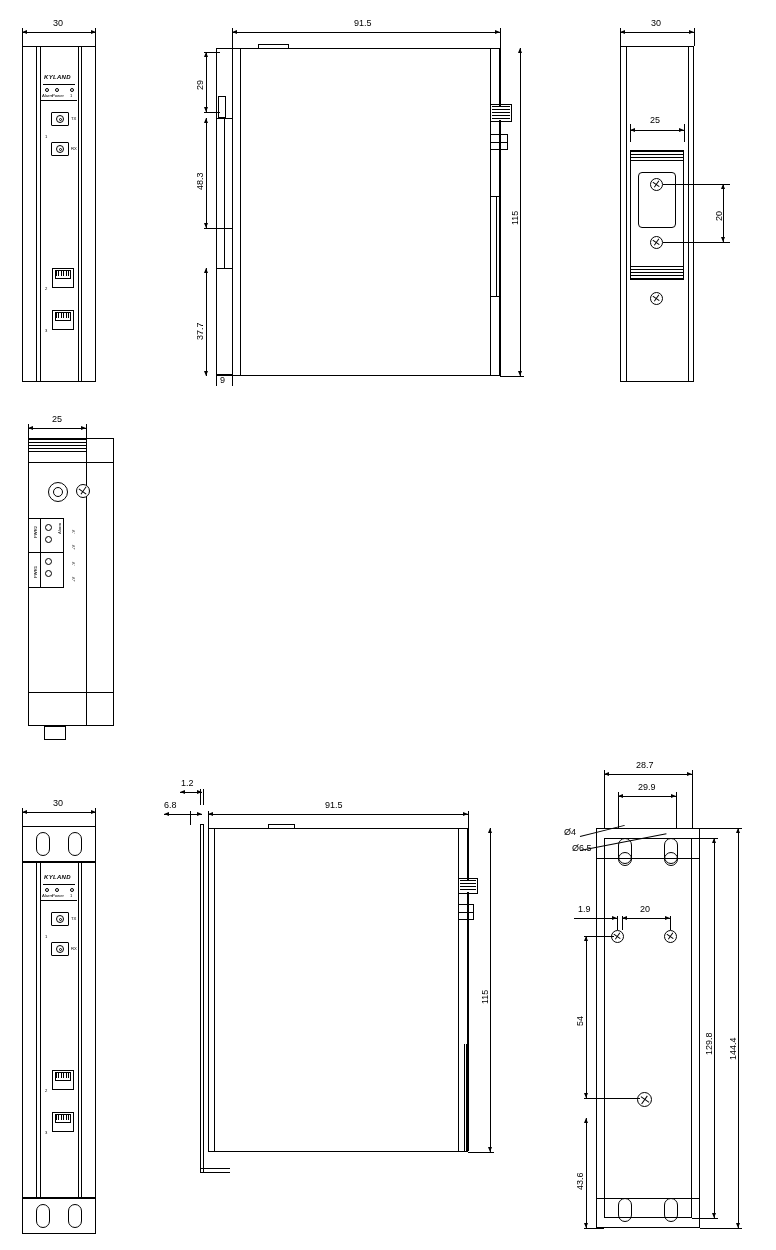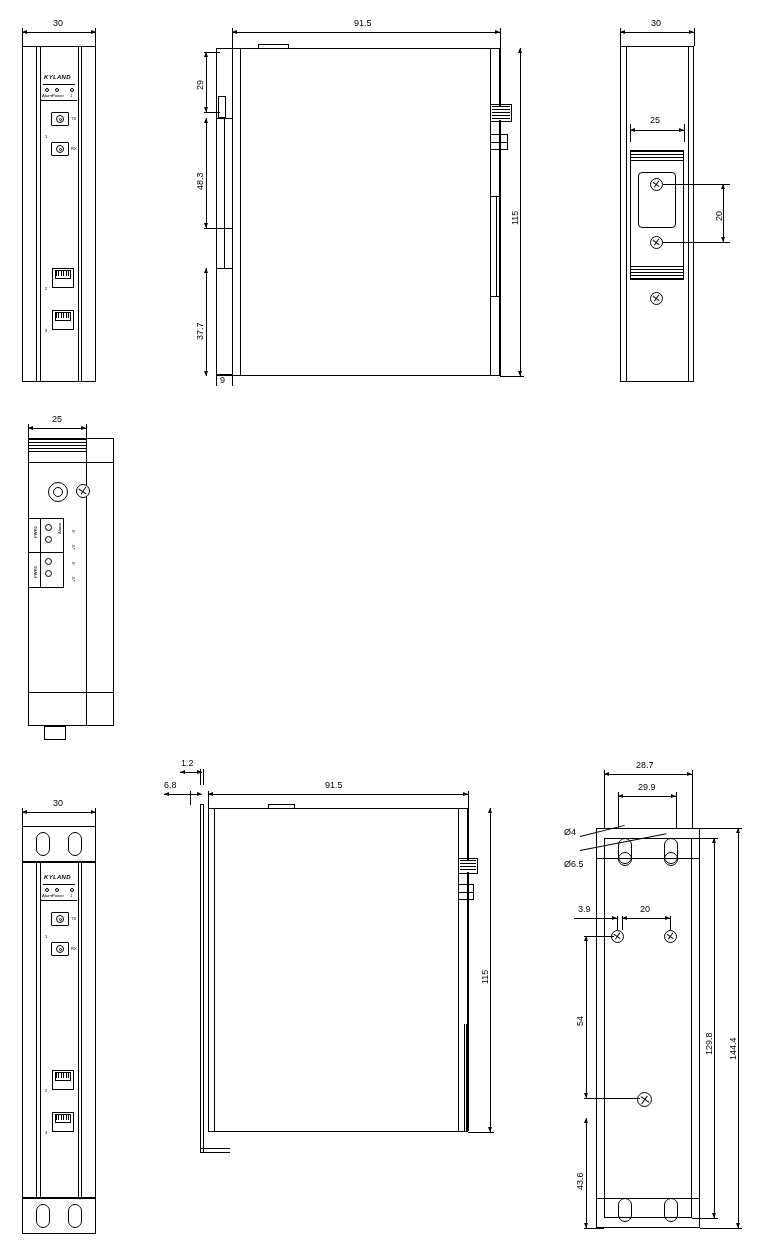--- a/index.html
+++ b/index.html
@@ -268,21 +268,21 @@
     <div class="rj45" style="left:55px;top:334px;width:16px;height:9px;"></div>
     <div class="pinrow" style="left:56px;top:335px;width:14px;height:5px;"></div>
     <div class="tiny" style="left:45px;top:309px;">2</div>
     <div class="tiny" style="left:45px;top:351px;">3</div>
 
     <div class="boxT" style="left:22px;top:418px;width:74px;height:36px;"></div>
     <div class="boxT" style="left:36px;top:424px;width:14px;height:24px;border-radius:7px;"></div>
     <div class="boxT" style="left:68px;top:424px;width:14px;height:24px;border-radius:7px;"></div>
   </div>
 
-  <div class="abs" style="left:150px;top:736px;width:400px;height:470px;">
+  <div class="abs" style="left:150px;top:756px;width:400px;height:470px;">
 
     <div class="ln hl" style="left:30px;top:36px;width:22px;"></div>
     <div class="arrowL" style="left:30px;top:33.8px;"></div>
     <div class="arrowR" style="left:47px;top:33.8px;"></div>
     <div class="ln vl" style="left:50px;top:33px;height:16px;"></div>
     <div class="ln vl" style="left:53px;top:33px;height:16px;"></div>
     <div class="dim" style="left:31px;top:23px;">1.2</div>
 
     <div class="ln hl" style="left:14px;top:58px;width:38px;"></div>
     <div class="arrowL" style="left:14px;top:55.8px;"></div>
@@ -347,26 +347,26 @@
     <div class="ln hl" style="left:36px;top:458px;width:104px;"></div>
 
     <div class="boxT" style="left:58px;top:98px;width:14px;height:26px;border-radius:7px;"></div>
     <div class="circ" style="left:58px;top:112px;width:14px;height:14px;"></div>
     <div class="boxT" style="left:104px;top:98px;width:14px;height:26px;border-radius:7px;"></div>
     <div class="circ" style="left:104px;top:112px;width:14px;height:14px;"></div>
 
     <div class="ln hl" style="left:20px;top:96px;width:46px;transform:rotate(-14deg);transform-origin:left center;"></div>
     <div class="ln hl" style="left:20px;top:110px;width:88px;transform:rotate(-11deg);transform-origin:left center;"></div>
     <div class="dim" style="left:4px;top:88px;">Ø4</div>
-    <div class="dim" style="left:4px;top:104px;margin-top:16px;">Ø6.5</div>
+    <div class="dim" style="left:12px;top:104px;">Ø6.5</div>
 
     <div class="ln hl" style="left:14px;top:178px;width:44px;"></div>
     <div class="arrowR" style="left:52px;top:175.8px;"></div>
     <div class="ln vl" style="left:57px;top:176px;height:14px;"></div>
-    <div class="dim" style="left:18px;top:165px;">3.9</div>
+    <div class="dim" style="left:18px;top:165px;">1.9</div>
 
     <div class="ln hl" style="left:62px;top:178px;width:48px;"></div>
     <div class="arrowL" style="left:62px;top:175.8px;"></div>
     <div class="arrowR" style="left:105px;top:175.8px;"></div>
     <div class="ln vl" style="left:62px;top:176px;height:14px;"></div>
     <div class="ln vl" style="left:110px;top:176px;height:14px;"></div>
     <div class="dim" style="left:80px;top:165px;">20</div>
 
     <div class="screw" style="left:51px;top:190px;width:13px;height:13px;"></div>
     <div class="screw" style="left:104px;top:190px;width:13px;height:13px;"></div>

